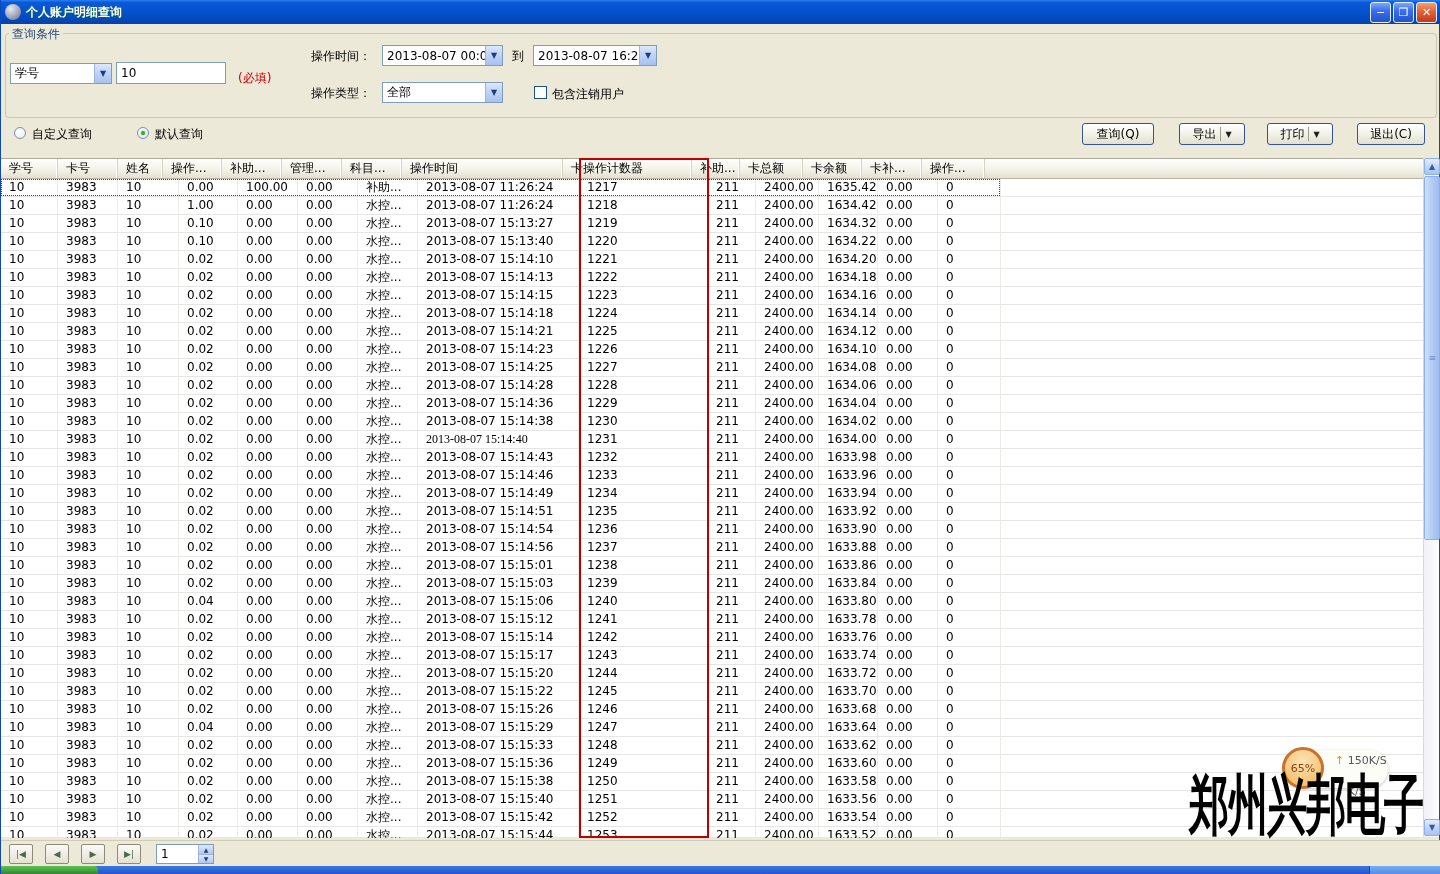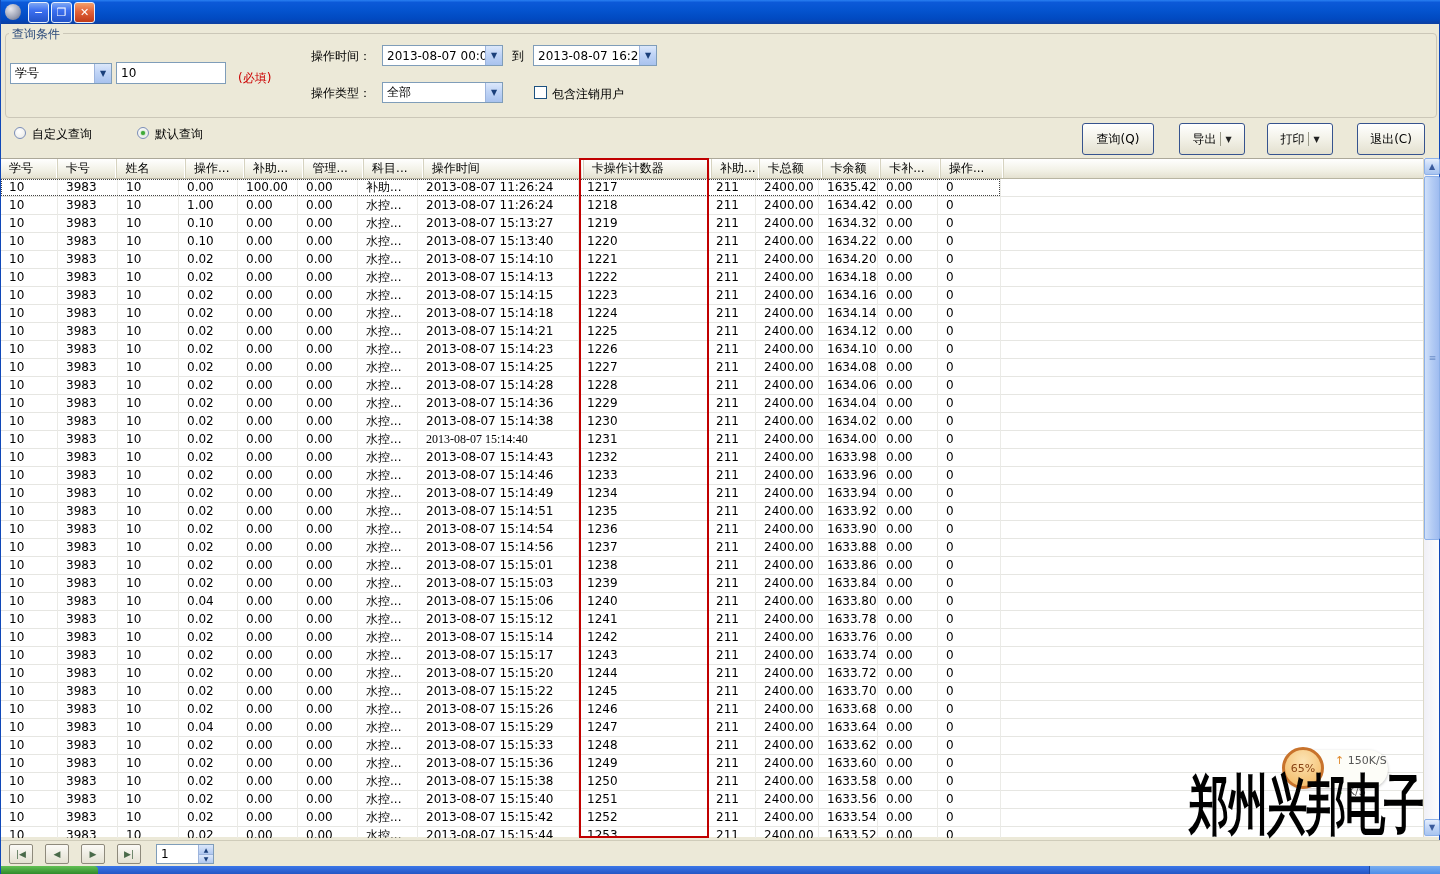--- a/index.html
+++ b/index.html
@@ -34,21 +34,21 @@
 
   .lbl { position:absolute; color:#000; }
   .req { color:#cc0000; }
 
   .chk { position:absolute; width:13px; height:13px; border:1px solid #1c5180; background:#fff; }
 
   
   .radio { position:absolute; width:12px; height:12px; border-radius:50%; border:1px solid #7a8db8; background:radial-gradient(circle at 40% 35%,#fff,#e8e8e4); }
   .radio.on::after { content:''; position:absolute; left:3px; top:3px; width:4px; height:4px; border-radius:50%; background:#3faa38; box-shadow:0 0 2px #3faa38; }
 
-  .btn { position:absolute; height:32px; border:1px solid #36538e; border-radius:3px;
+  .btn { position:absolute; height:22px; border:1px solid #36538e; border-radius:3px;
     background:linear-gradient(180deg,#ffffff,#f4f3ea 45%,#e3e0cf); display:flex; align-items:center; justify-content:center;
     font-size:12px; color:#000; }
   .btn .divider { width:1px; height:14px; background:#9a9a8a; margin:0 4px; }
   .btn .dropglyph { font-size:8px; color:#222; }
 
   
   .tablewrap { position:absolute; left:0; top:158px; width:1424px; height:679px; background:#fff; border-top:1px solid #aca899; }
   .thead { position:absolute; left:0; top:0; height:20px; width:1424px; display:flex;
     background:linear-gradient(180deg,#ffffff,#f2f1e6 60%,#e4e1d0); border-bottom:1px solid #b8b5a2; }
   .hcell { height:100%; padding-left:8px; display:flex; align-items:center; border-right:1px solid #d6d3c0;
@@ -102,20 +102,21 @@
     white-space:nowrap; transform:scale(0.65,1.05); transform-origin:left top; letter-spacing:-2px; line-height:1.2;
     font-family:"DejaVu Sans","Liberation Sans",sans-serif; pointer-events:none; }
 </style>
 </head>
 <body>
 
 <div class="win">
 
   <div class="titlebar">
     <div class="appicon"></div>
+    <div class="ttext">个人账户明细查询</div>
     <div class="winbtn">
         <span>─</span>
       </div>
     <div class="winbtn">
         <span>❐</span>
       </div>
     <div class="winbtn close">
         <span>✕</span>
       </div>
   </div>
@@ -168,21 +169,21 @@
     <span class="dropglyph">▼</span>
   </div>
   <div class="btn" style="left:1356px; top:123px; width:68px;">
     <span>退出(C)</span>
   </div>
 
   <div class="tablewrap">
     <div class="thead" id="thead">
         <div class="hcell" style="width: 57px;">学号</div>
         <div class="hcell" style="width: 60px;">卡号</div>
-        <div class="hcell" style="width: 69px;">姓名</div>
+        <div class="hcell" style="width: 45px;">姓名</div>
         <div class="hcell" style="width: 59px;">操作...</div>
         <div class="hcell" style="width: 60px;">补助...</div>
         <div class="hcell" style="width: 60px;">管理...</div>
         <div class="hcell" style="width: 60px;">科目...</div>
         <div class="hcell" style="width: 161px;">操作时间</div>
         <div class="hcell" style="width: 129px;">卡操作计数器</div>
         <div class="hcell" style="width: 48px;">补助...</div>
         <div class="hcell" style="width: 63px;">卡总额</div>
         <div class="hcell" style="width: 59px;">卡余额</div>
         <div class="hcell" style="width: 60px;">卡补...</div>

